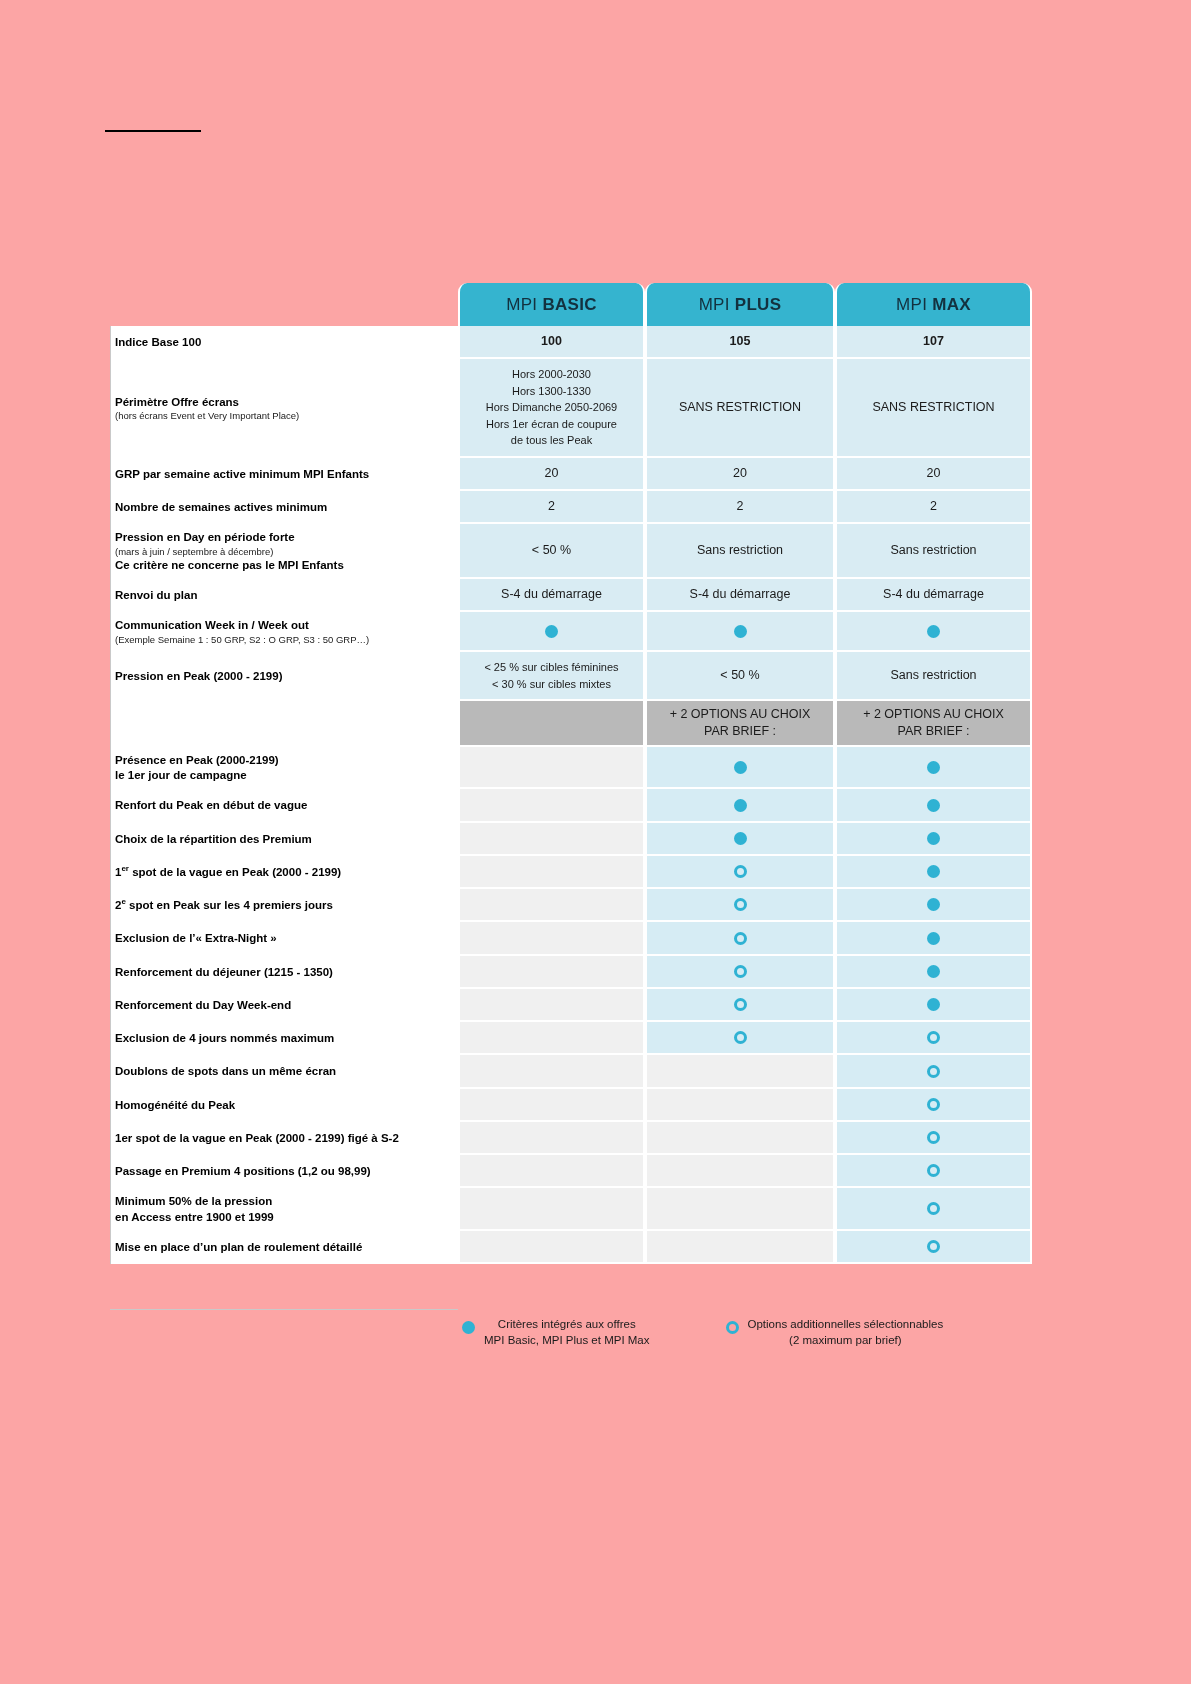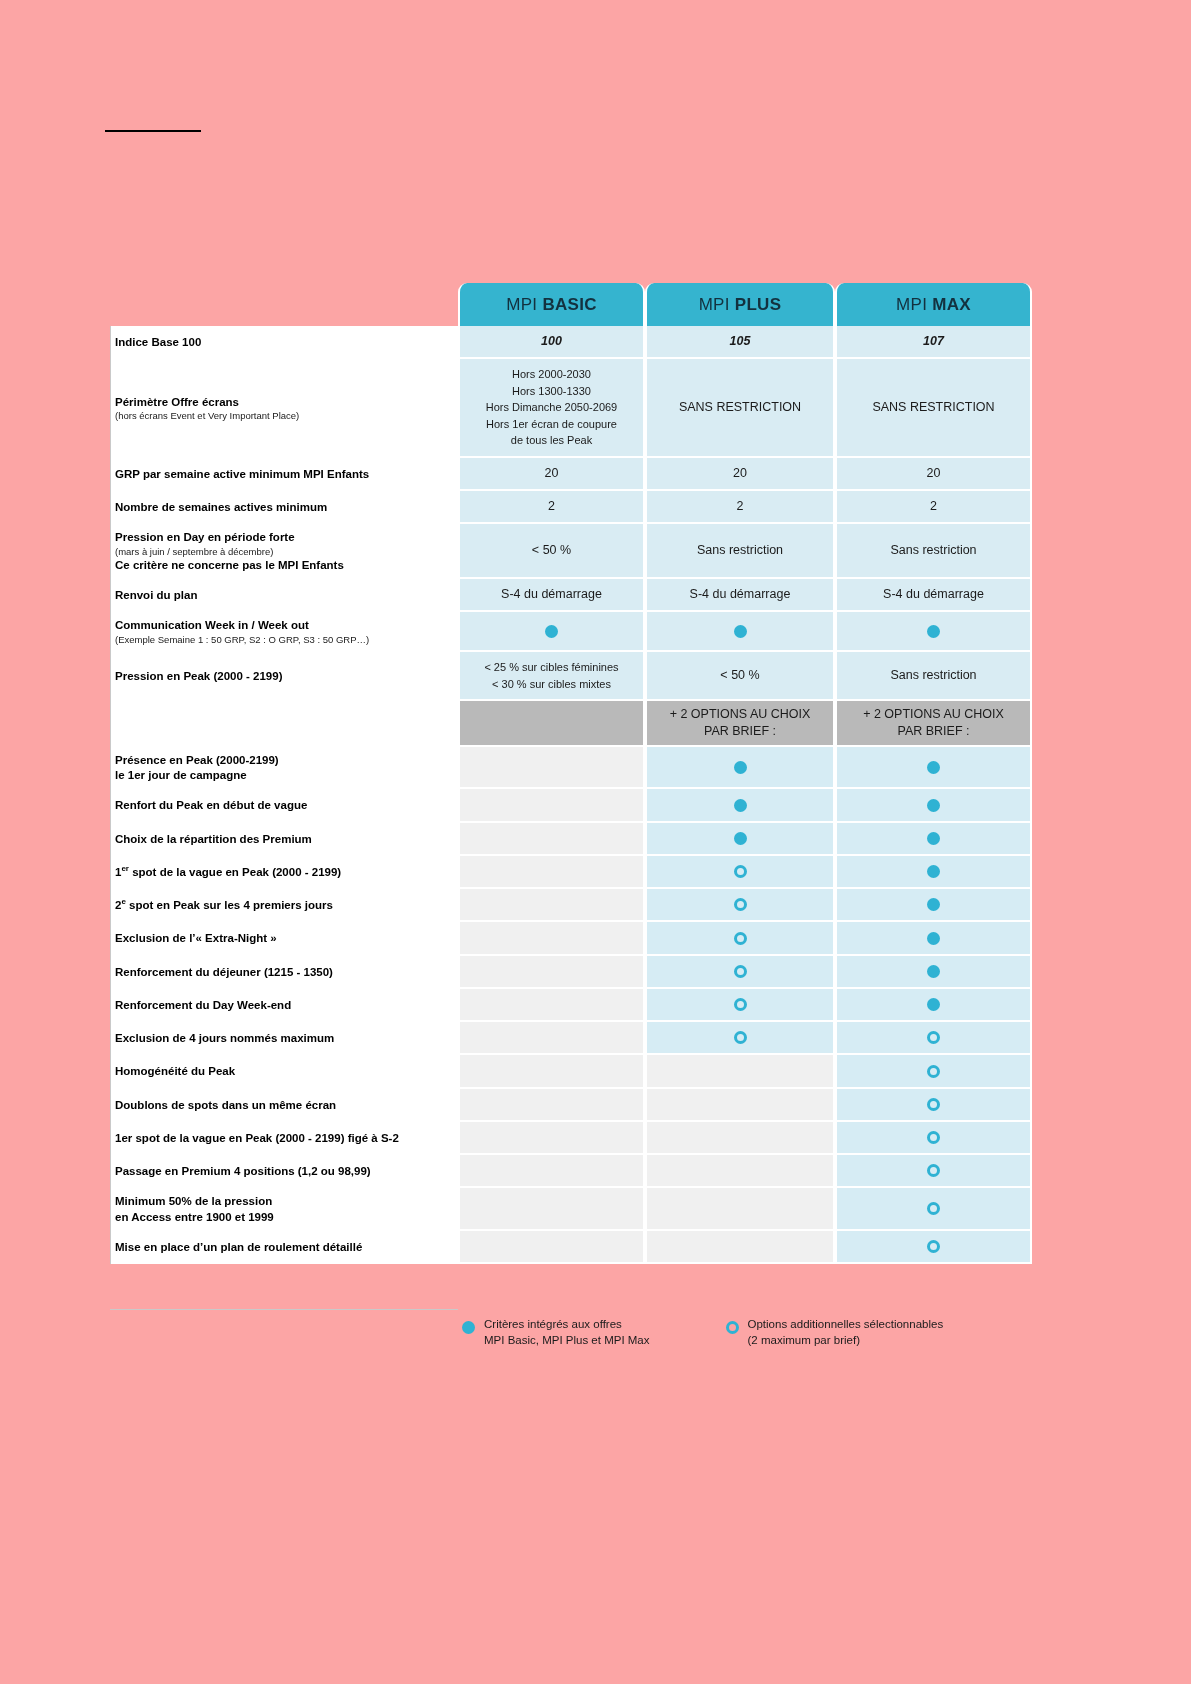--- a/index.html
+++ b/index.html
@@ -104,21 +104,21 @@
     vertical-align: middle;
     font-size: 12.5px;
     color: #1b1b1b;
     line-height: 1.38;
     background: #d9ecf3;
     border-left: 2px solid #ffffff;
     border-right: 2px solid #ffffff;
     border-bottom: 2px solid #ffffff;
     padding: 7px 6px;
   }
-  td.val.strong { font-weight: 700; font-size: 12.5px; font-style: italic; }
+  td.val.strong { font-weight: 700; font-size: 12.5px; }
   td.val.small  { font-size: 11px; line-height: 1.5; margin-top: 16px; }
   td.val.opt    { background: #d6ecf4; }
   td.val.empty-grey { background: #f0f0f0; }
   td.val.band {
     background: #b9b9b9;
     font-size: 12.5px;
     color: #1b1b1b;
     padding: 5px 6px;
     line-height: 1.35;
   }
@@ -152,21 +152,21 @@
     top: 1317px;
     width: 600px;
     display: flex;
     gap: 76px;
     font-size: 11.5px;
     color: #1b1b1b;
     line-height: 1.38;
   }
   .legend-item { display: flex; align-items: flex-start; gap: 9px; }
   .legend-item .glyph { margin-top: 3px; flex: 0 0 auto; }
-  .legend-item .txt { white-space: pre-line; }
+  .legend-item .txt { white-space: pre-line; text-align: center; }
 </style>
 </head>
 <body>
 
 <div class="page">
 
   <div class="top-rule"></div>
 
   <div class="table-wrap">
     <table class="grid">
@@ -287,27 +287,27 @@
             <td class="val opt"><span class="dot-open"></span></td>
             <td class="val opt"><span class="dot-full"></span></td>
           </tr>
           <tr>
             <td class="lbl"><span>Exclusion de 4 jours nommés maximum</span></td>
             <td class="val empty-grey"></td>
             <td class="val opt"><span class="dot-open"></span></td>
             <td class="val opt"><span class="dot-open"></span></td>
           </tr>
           <tr>
+            <td class="lbl"><span>Doublons de spots dans un même écran</span></td>
+            <td class="val empty-grey"></td>
+            <td class="val empty-grey"></td>
+            <td class="val opt"><span class="dot-open"></span></td>
+          </tr>
+          <tr>
             <td class="lbl"><span>Homogénéité du Peak</span></td>
-            <td class="val empty-grey"></td>
-            <td class="val empty-grey"></td>
-            <td class="val opt"><span class="dot-open"></span></td>
-          </tr>
-          <tr>
-            <td class="lbl"><span>Doublons de spots dans un même écran</span></td>
             <td class="val empty-grey"></td>
             <td class="val empty-grey"></td>
             <td class="val opt"><span class="dot-open"></span></td>
           </tr>
           <tr>
             <td class="lbl"><span>1er spot de la vague en Peak (2000 - 2199) figé à S-2</span></td>
             <td class="val empty-grey"></td>
             <td class="val empty-grey"></td>
             <td class="val opt"><span class="dot-open"></span></td>
           </tr>

